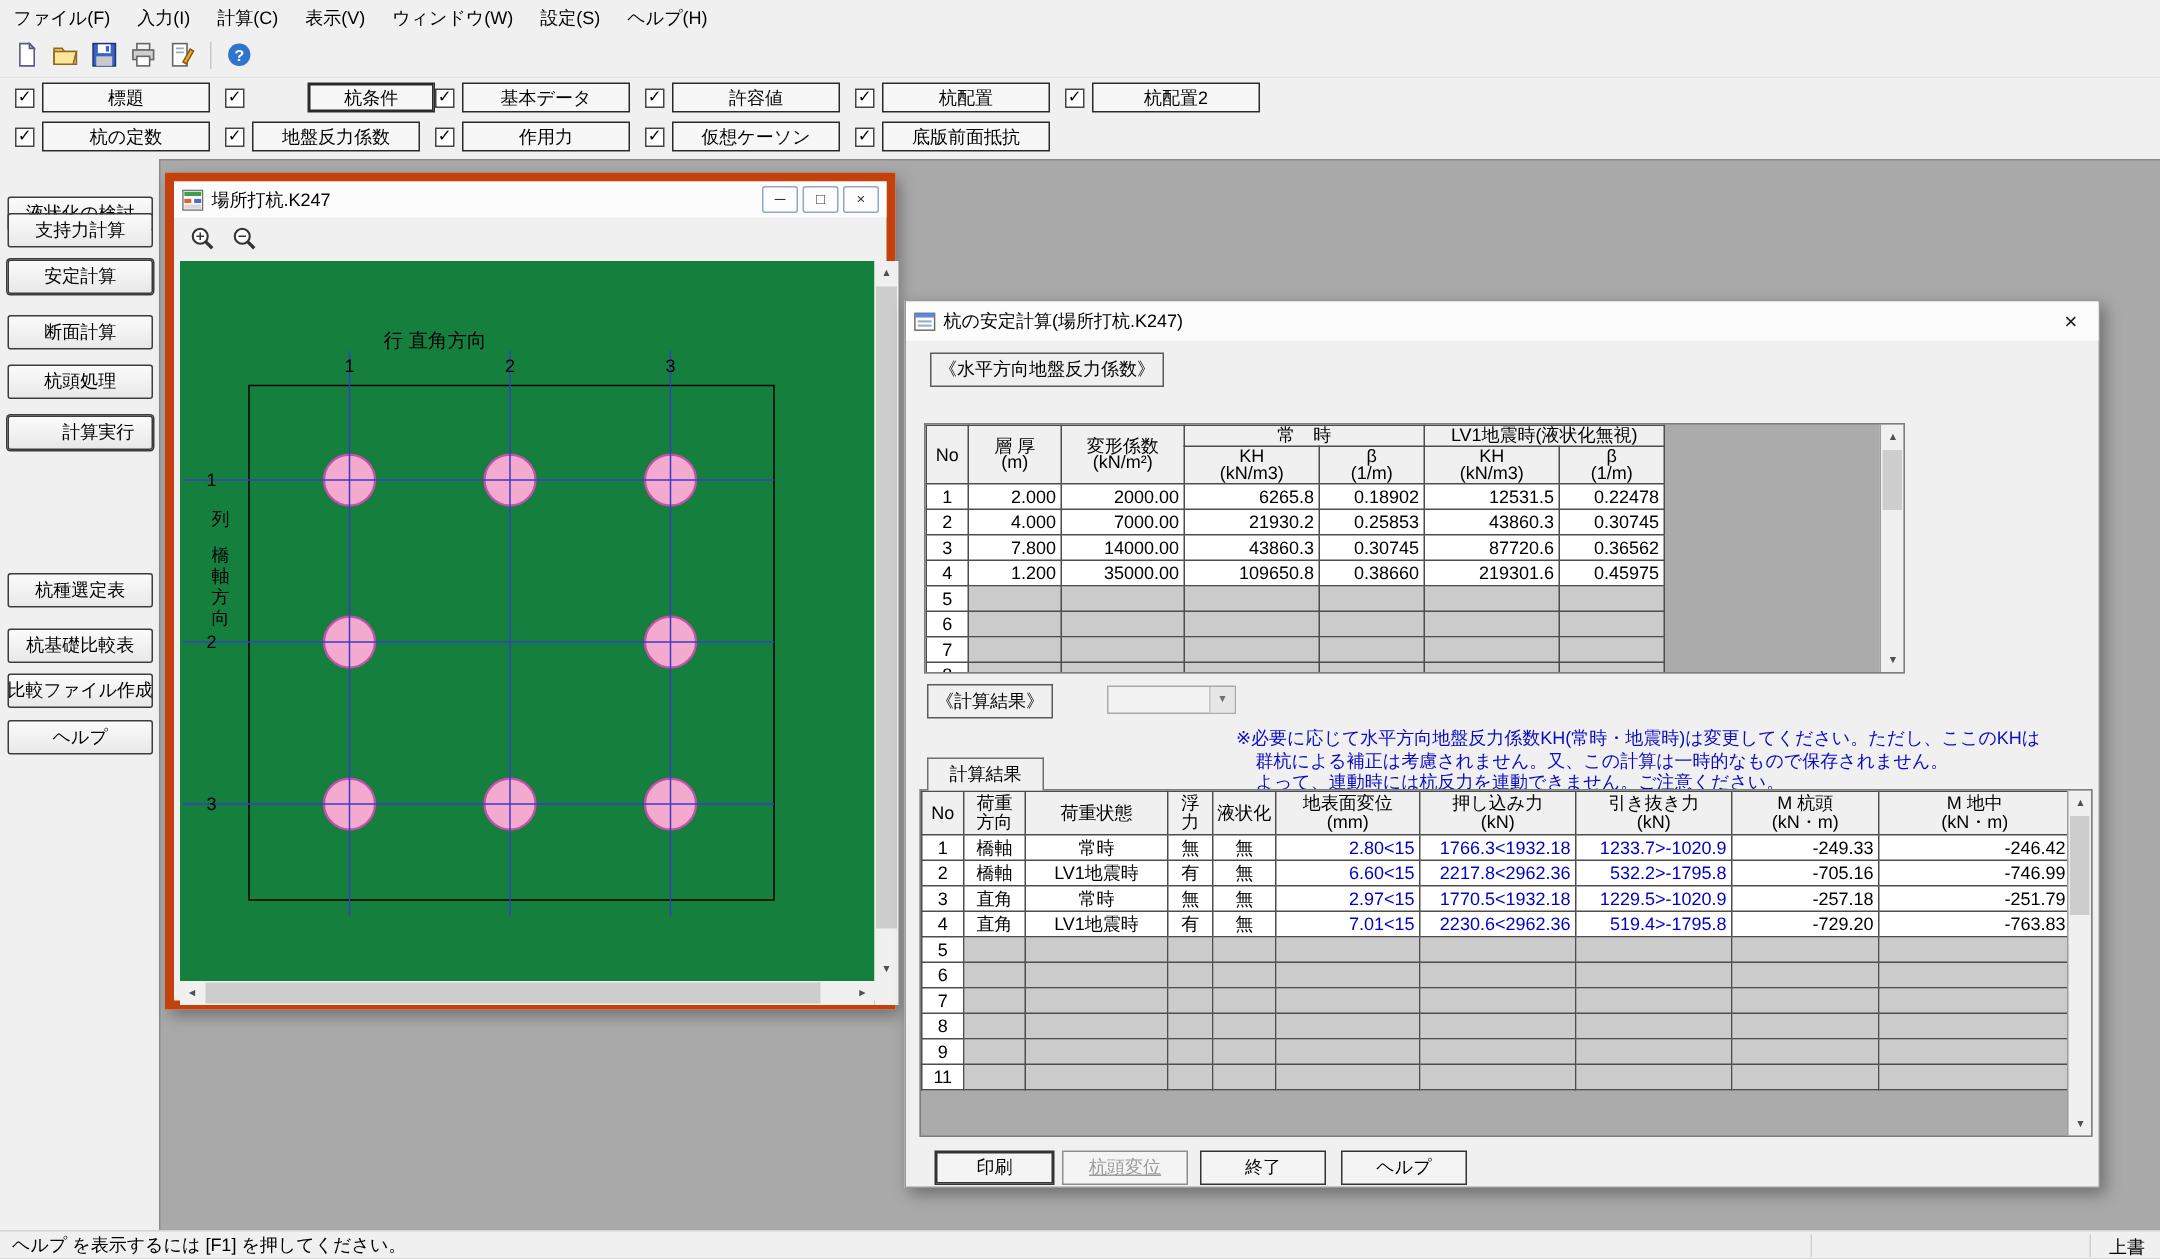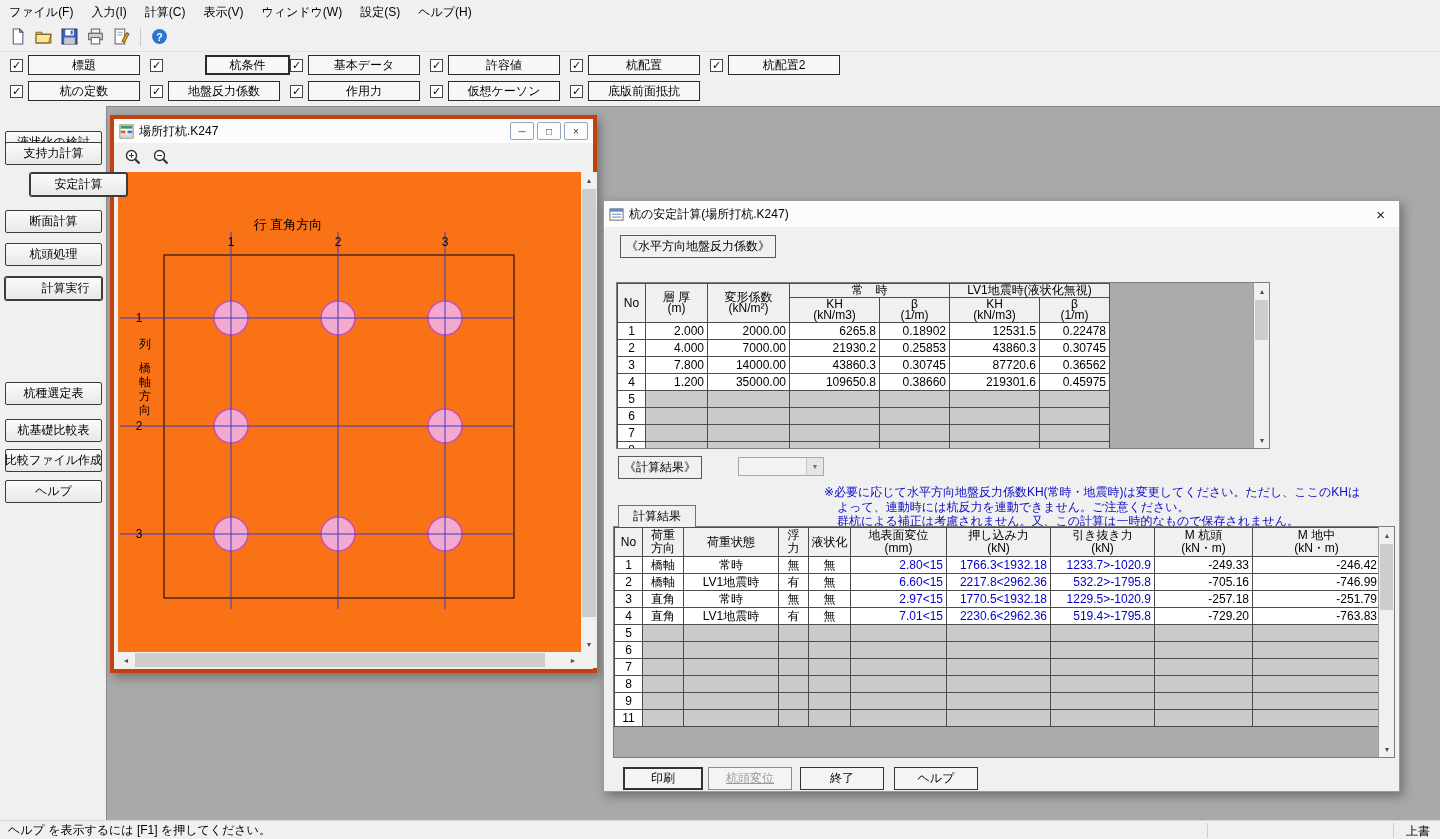--- a/index.html
+++ b/index.html
@@ -22,31 +22,31 @@
 .chk-btn.strong{box-shadow:inset 0 0 0 1px #2a2a2a;margin-left:37px;}
 
 
 .main{position:absolute;left:0;top:106px;right:0;bottom:19px;background:#f0f0f0;}
 .mdi{position:absolute;left:106px;top:0;right:0;bottom:0;background:#a9a9a9;border-left:1px solid #8a8a8a;border-top:1px solid #8a8a8a;}
 .side-btn{position:absolute;left:5px;width:97px;height:23px;background:linear-gradient(#fbfbfb,#e8e8e8);border:1px solid #3c3c3c;border-radius:2px;display:flex;align-items:center;justify-content:center;white-space:nowrap;overflow:hidden;}
 .side-btn.strong{box-shadow:0 0 0 1px #3c3c3c;}
 
 
 .window{position:absolute;background:#f0f0f0;box-shadow:3px 4px 10px rgba(0,0,0,.35);}
-.win1{left:110px;top:9px;width:487px;height:558px;border:4px solid #c2410c;}
+.win1{left:110px;top:9px;width:487px;height:558px;border:6px solid #c2410c;}
 .win2{left:603px;top:94px;width:797px;height:592px;border:1px solid #9a9a9a;}
 .titlebar{position:absolute;left:0;top:0;right:0;height:24px;background:#fcfcfc;display:flex;align-items:center;padding-left:5px;}
 .win2 .titlebar{height:26px;}
 .ticon{margin-right:5px;display:flex;align-items:center;}
 .ttext{font-size:12px;white-space:nowrap;}
 .win-ctrls{margin-left:auto;display:flex;gap:3px;padding-right:5px;}
 .wbtn{width:24px;height:18px;border:1px solid #93a7c0;background:#fdfdfd;border-radius:2px;font-size:10px;color:#333;display:flex;align-items:center;justify-content:center;}
 .close-x{margin-left:auto;margin-right:14px;font-size:15px;color:#222;}
 .win1-toolbar{position:absolute;left:0;top:24px;right:0;height:28px;display:flex;align-items:center;gap:5px;padding-left:7px;}
-.canvas{position:absolute;left:4px;top:53px;width:463px;height:480px;background:#f97316;overflow:hidden;}
+.canvas{position:absolute;left:4px;top:53px;width:463px;height:480px;background:#15803d;overflow:hidden;}
 
 
 .sb{position:absolute;background:#f0f0f0;}
 .sb .arr{position:absolute;width:16px;height:16px;color:#505050;font-size:7px;display:flex;align-items:center;justify-content:center;}
 .sb .thumb{position:absolute;background:#cdcdcd;}
 .widget .sb{border-left:1px solid #9c9c9c;}
 .sb-corner{position:absolute;background:#f0f0f0;}
 
 
 .sec-label{position:absolute;border:1px solid #5a5a5a;padding:2px 5px;background:#f0f0f0;white-space:nowrap;}
@@ -397,22 +397,22 @@
       </div>
     </div>
 
     <div class="sec-label" style="left:14px;top:255px;">《計算結果》</div>
     <div class="dropdown" style="left:134px;top:256px;">
       <span class="dtxt"></span>
       <span class="darr">▼</span>
     </div>
     <div class="note" style="left:220px;top:252px;margin-top:32px;">
         <div>※必要に応じて水平方向地盤反力係数KH(常時・地震時)は変更してください。ただし、ここのKHは</div>
+        <div>群杭による補正は考慮されません。又、この計算は一時的なもので保存されません。</div>
         <div>よって、連動時には杭反力を連動できません。ご注意ください。</div>
-        <div>群杭による補正は考慮されません。又、この計算は一時的なもので保存されません。</div>
       </div>
 
     <div class="tab" style="left:14px;top:304px;">計算結果</div>
 
     <div class="widget" style="left:9px;top:325px;width:782px;height:232px;">
       <table class="grid res">
           <colgroup>
             <col style="width: 28px;">
             <col style="width: 41px;">
             <col style="width: 95px;">
@@ -575,21 +575,21 @@
       </div>
     </div>
 
   <div class="w2btn default" style="left: 19px; width: 80px;">印刷</div>
       <div class="w2btn disabled" style="left: 104px; width: 84px; text-decoration: underline;">杭頭変位</div>
       <div class="w2btn" style="left: 196px; width: 84px;">終了</div>
       <div class="w2btn" style="left: 290px; width: 84px;">ヘルプ</div>
     </div>
 <div class="side-btn" style="top: 6px; margin-top: 19px;">液状化の検討</div>
     <div class="side-btn" style="top: 36px;">支持力計算</div>
-    <div class="side-btn strong" style="top: 67px; margin-left: 25px;">安定計算</div>
+    <div class="side-btn strong" style="top: 67px;">安定計算</div>
     <div class="side-btn" style="top: 104px;">断面計算</div>
     <div class="side-btn" style="top: 137px;">杭頭処理</div>
     <div class="side-btn strong" style="top: 171px; padding-left: 24px;">計算実行</div>
     <div class="side-btn" style="top: 276px;">杭種選定表</div>
     <div class="side-btn" style="top: 313px;">杭基礎比較表</div>
     <div class="side-btn" style="top: 343px;">比較ファイル作成</div>
     <div class="side-btn" style="top: 374px;">ヘルプ</div>
   </div>
 
 <div class="statusbar">

